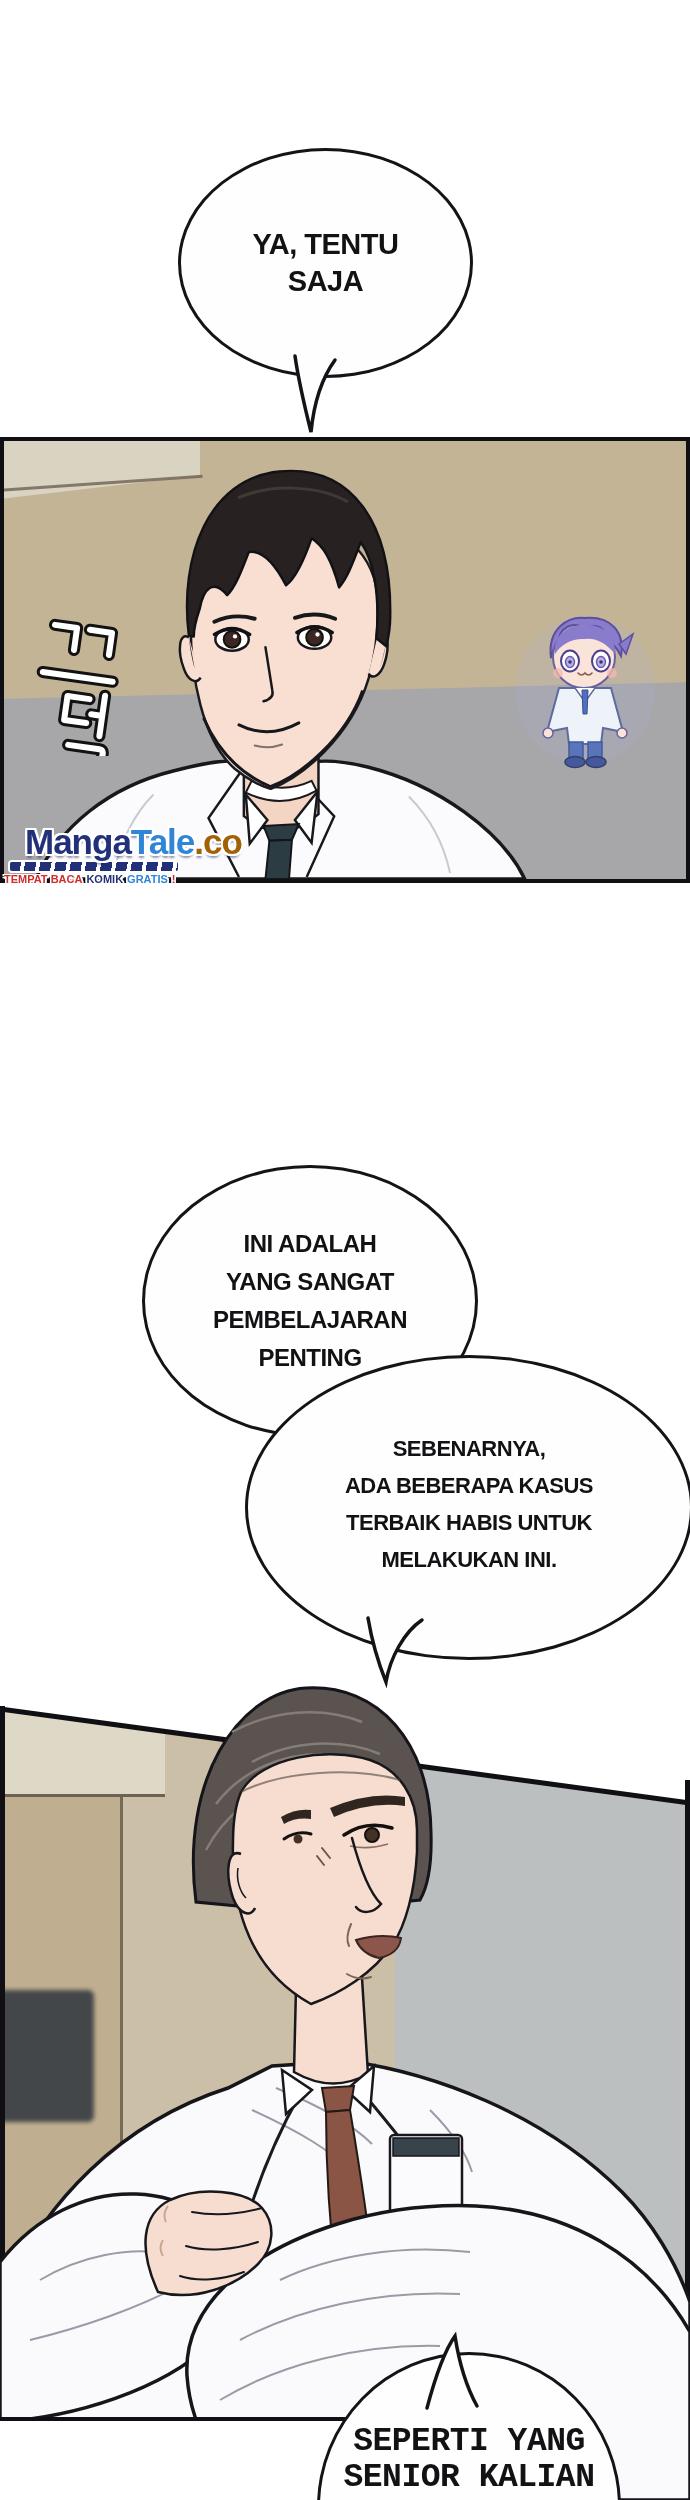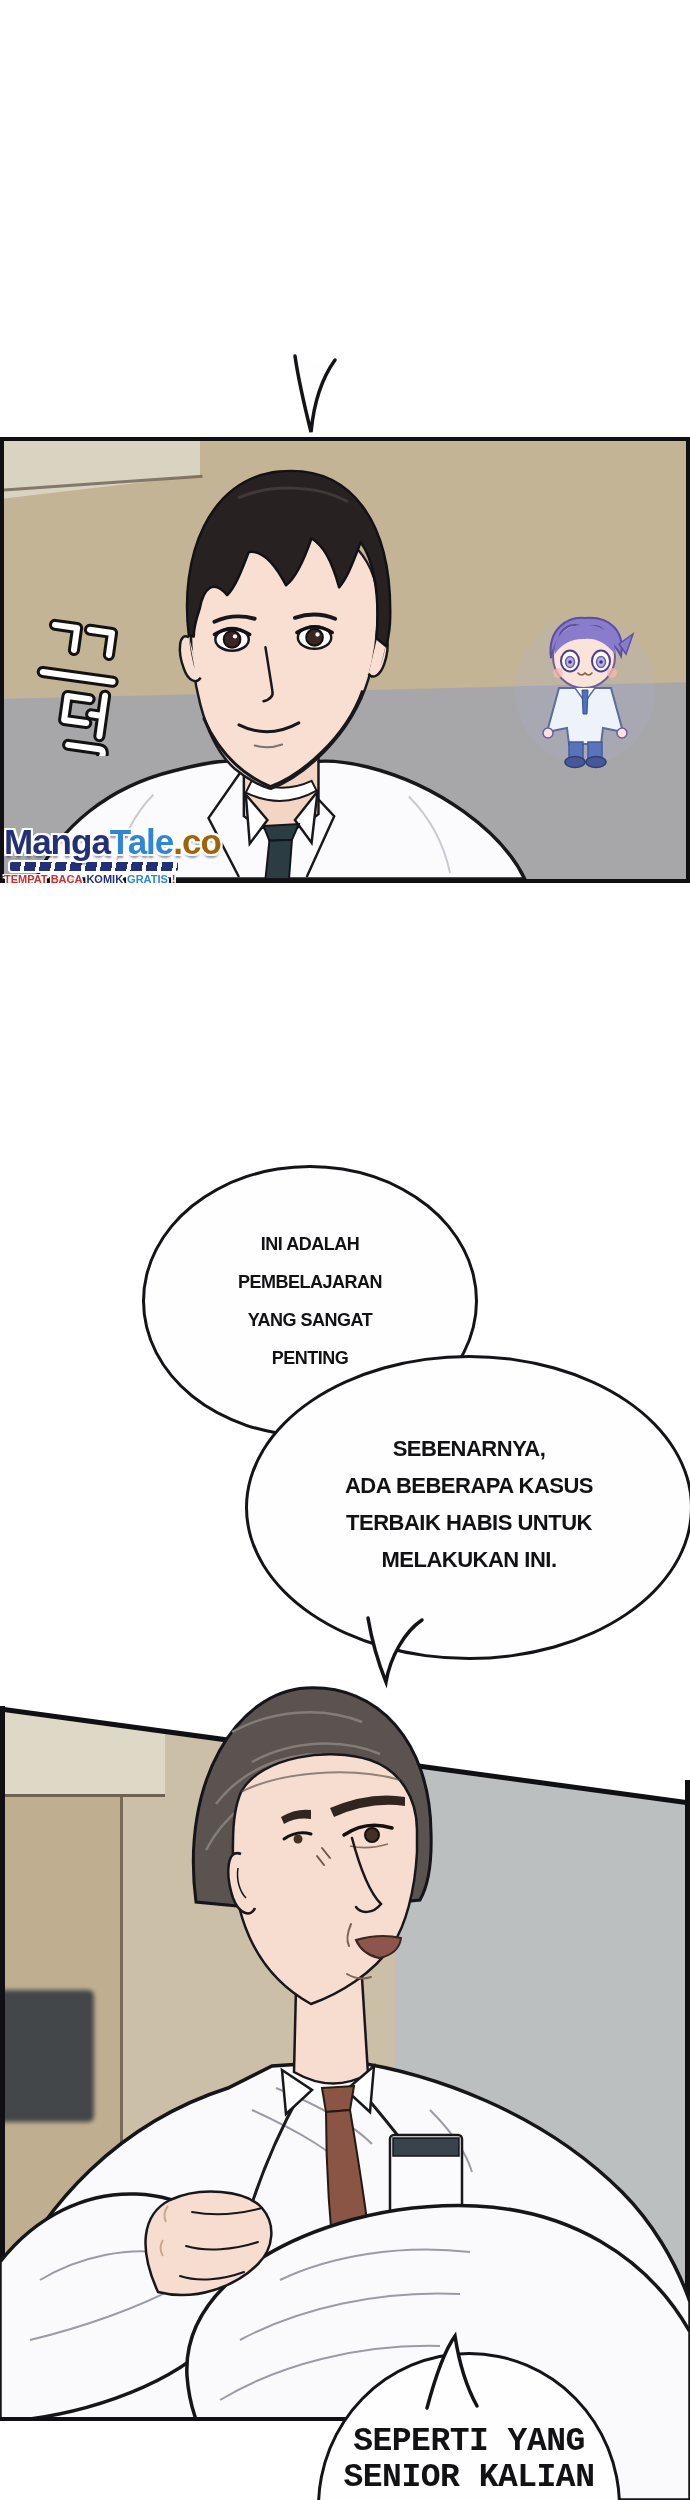--- a/index.html
+++ b/index.html
@@ -15,21 +15,21 @@
     border-radius:50%;display:flex;align-items:center;justify-content:center;
     box-sizing:border-box;
   }
   .bubble-text{
     display:flex;flex-direction:column;align-items:center;justify-content:center;
     text-align:center;color:#121215;font-weight:700;white-space:nowrap;
   }
   .b1{left:178px;top:148px;width:295px;height:230px;}
   .b1 .bubble-text{font-size:29px;line-height:37px;letter-spacing:-.5px;}
   .b2{left:142px;top:1165px;width:336px;height:272px;}
-  .b2 .bubble-text{font-size:18px;line-height:38px;letter-spacing:-.5px;text-align:right;}
+  .b2 .bubble-text{font-size:24px;line-height:38px;letter-spacing:-.5px;text-align:right;}
   .b3{left:245px;top:1355px;width:448px;height:305px;}
   .b3 .bubble-text{font-size:22px;line-height:37px;letter-spacing:-.5px;margin-top:-8px;}
   .b4{left:317px;top:2352px;width:304px;height:310px;}
   .b4 .bubble-text{font-size:33px;line-height:36px;letter-spacing:-.5px;margin-top:-95px;font-family:Liberation Mono, monospace;}
   .tail{position:absolute;overflow:visible;}
   
   .panel1{
     position:absolute;left:0;top:437px;width:690px;height:446px;
     background:#c4b496;border:4px solid #101014;box-sizing:border-box;overflow:hidden;
   }
@@ -150,38 +150,44 @@
       <path d="M296,195 Q314,184 332,195" fill="none" stroke="#121216" stroke-width="3.5" stroke-linecap="round"></path>
 
       <path d="M264,210 L271,254 Q273,262 262,265" fill="none" stroke="#17171c" stroke-width="2.5" stroke-linecap="round"></path>
       <path d="M237,289 Q267,304 298,287" fill="none" stroke="#17171c" stroke-width="3" stroke-linecap="round"></path>
       <path d="M253,310 Q267,314 281,309" fill="none" stroke="#17171c" stroke-width="2" opacity="0.55" stroke-linecap="round"></path>
     </svg>
   </div>
 
   <div class="watermark">
     <div class="wm-brand">
-      <span style="color: rgb(34, 48, 122);">Manga</span><span style="color: rgb(47, 134, 214);">Tale</span><span style="color: #a16207;">.co</span>
+      <span style="color: rgb(34, 48, 122); margin-left: 21px;">Manga</span><span style="color: rgb(47, 134, 214);">Tale</span><span style="color: #a16207;">.co</span>
     </div>
     <div class="wm-hatch"></div>
     <div class="wm-tagline">
       <span style="color: rgb(210, 44, 44);">TEMPAT BACA</span><span style="color: rgb(34, 48, 122);">KOMIK</span><span style="color: rgb(47, 134, 214);">GRATIS</span><span style="color: rgb(210, 44, 44);">!</span>
     </div>
   </div>
 
+  <div class="bubble b1">
+    <div class="bubble-text">
+      <span>YA, TENTU</span>
+      <span>SAJA</span>
+    </div>
+  </div>
   <svg class="tail" style="left:285px;top:352px;" width="62" height="85" viewBox="0 0 62 85">
     <path d="M10,4 C14,32 20,56 26,80 C28,60 34,30 50,8 Q30,16 10,4 Z" fill="#fefefe"></path>
     <path d="M10,4 C14,32 20,56 26,80 C28,60 34,30 50,8" fill="none" stroke="#141418" stroke-width="3.5" stroke-linecap="round"></path>
   </svg>
 
   <div class="bubble b2">
     <div class="bubble-text">
       <span>INI ADALAH</span>
+      <span>YANG SANGAT</span>
       <span>PEMBELAJARAN</span>
-      <span>YANG SANGAT</span>
       <span>PENTING</span>
     </div>
   </div>
   <div class="bubble b3">
     <div class="bubble-text">
       <span>SEBENARNYA,</span>
       <span>ADA BEBERAPA KASUS</span>
       <span>TERBAIK HABIS UNTUK</span>
       <span>MELAKUKAN INI.</span>
     </div>

